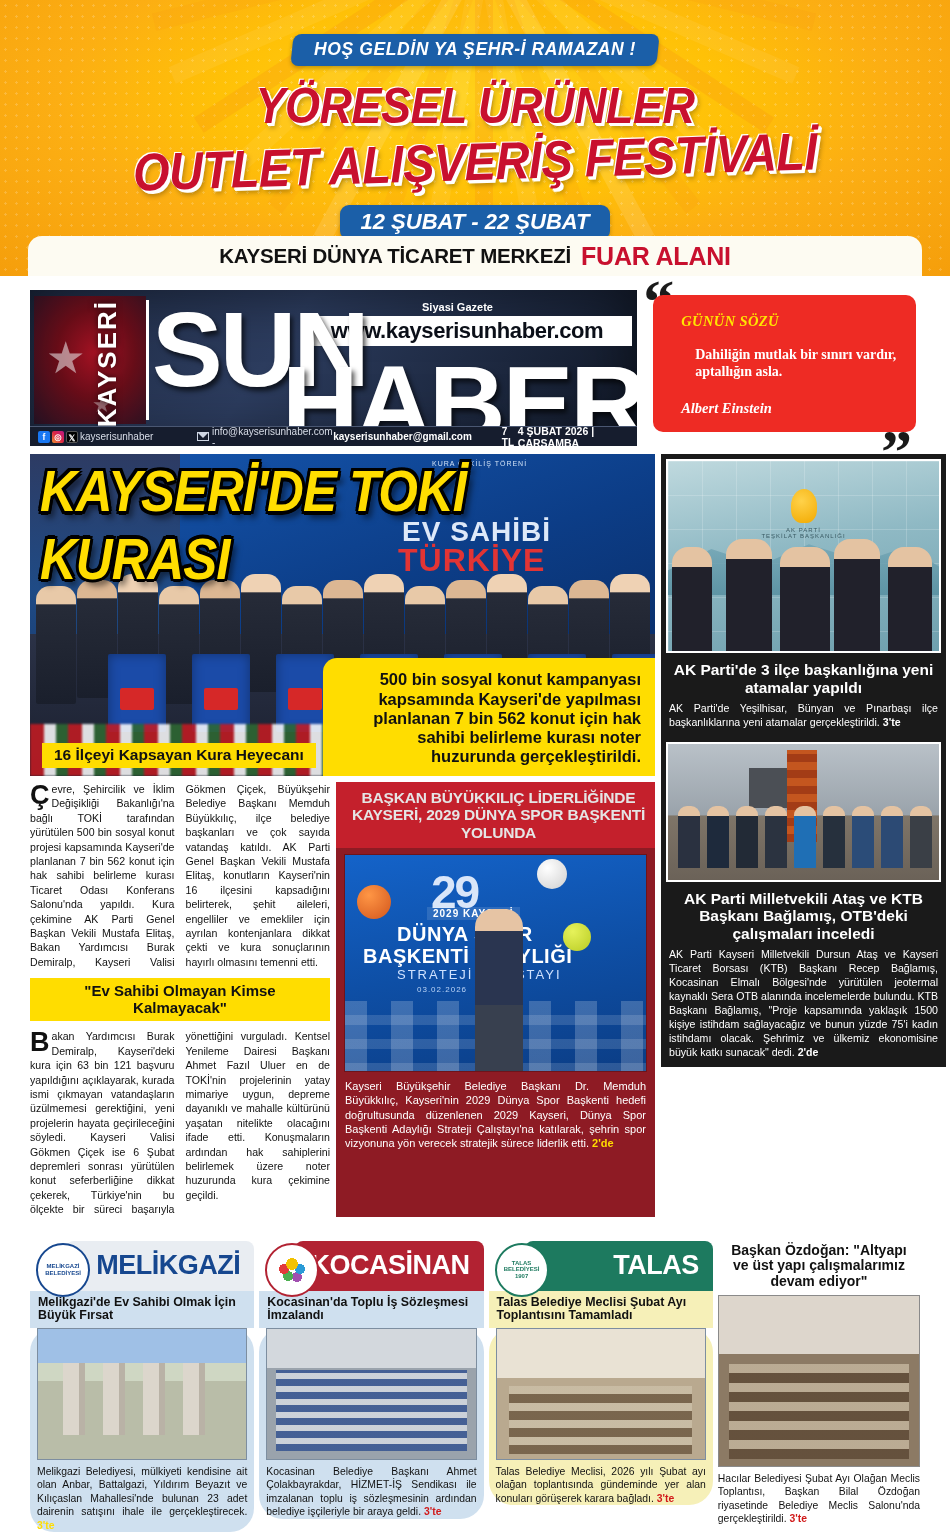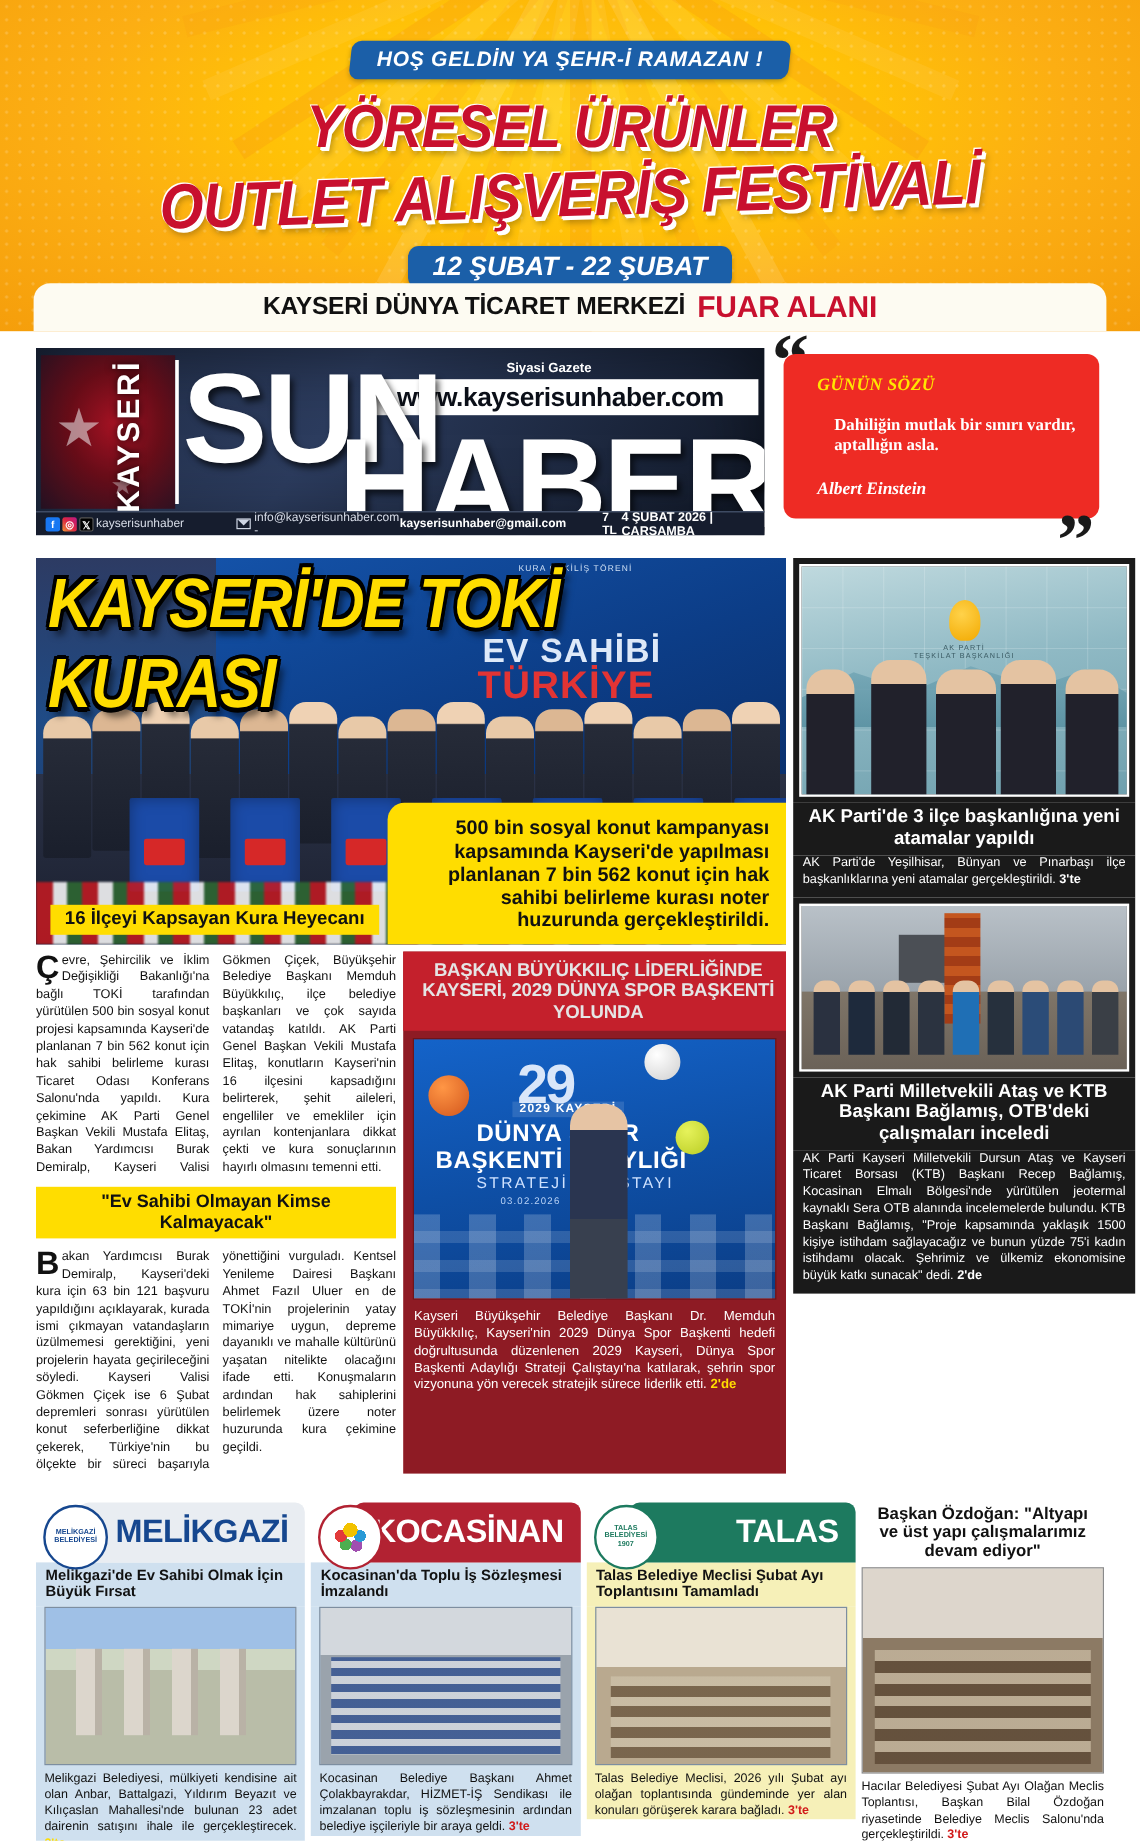--- a/index.html
+++ b/index.html
@@ -164,21 +164,21 @@
     padding-top: 18px;
     padding-left: 28px;
   }
   .q-mark-tl { position:absolute; left:0px; top:-4px; font-size:62px; line-height:.72; color:#1a1a1a; font-weight:bold; font-family:"Liberation Serif",serif; }
   .q-mark-br { position:absolute; right:8px; bottom:-28px; font-size:62px; line-height:.72; color:#1a1a1a; font-weight:bold; font-family:"Liberation Serif",serif; }
   .q-title { color:#ffe600; font-size:14.5px; font-weight:bold; font-style:italic; font-family:"Liberation Serif",serif; letter-spacing:.4px; }
   .q-text { color:#ffffff; font-size:14px; font-weight:bold; font-family:"Liberation Serif",serif; margin-top:16px; line-height:1.22; padding:0 14px; }
   .q-author { color:#ffffff; font-size:14.5px; font-weight:bold; font-style:italic; font-family:"Liberation Serif",serif; margin-top:20px; }
 
   
-  .main-grid { display: flex; gap: 6px; margin-top: 19px; }
+  .main-grid { display: flex; gap: 6px; margin-top: 8px; }
   .col-left { width: 625px; }
   .col-right { width: 285px; }
 
   
   .lead-photo {
     position: relative; width: 625px; height: 322px; overflow: hidden;
     background: linear-gradient(180deg,#2d3b63 0%,#1f4b86 42%,#16305c 100%);
   }
   .lp-screen {
     position:absolute; left:150px; top:0; right:0; bottom:38%;
@@ -328,21 +328,21 @@
      background-image: radial-gradient(circle at 50% 38%, #f2c200 0 6px, transparent 6px),
                        radial-gradient(circle at 34% 48%, #e23a3a 0 5px, transparent 5px),
                        radial-gradient(circle at 66% 48%, #2a9ad6 0 5px, transparent 5px),
                        radial-gradient(circle at 42% 62%, #4caf50 0 5px, transparent 5px),
                        radial-gradient(circle at 60% 64%, #a14fb0 0 5px, transparent 5px); }
   .mh-logo.talas { background:#ffffff; border:2px solid #1d7a5f; color:#1d7a5f; }
   .muni-sub { font-size:12.4px; font-weight:bold; color:#111; padding:5px 7px 5px 8px; line-height:1.1; }
   .muni-sub.melikgazi { background:#cfe0ef; }
   .muni-sub.kocasinan { background:#cfe0ef; }
   .muni-sub.talas { background:#f6f0b8; }
-  .muni-pad { padding: 0 7px 0 7px; }
+  .muni-pad { padding: 0 7px 0 7px; border-radius: 24px; }
   .muni-pad.melikgazi { background:#cfe0ef; }
   .muni-pad.kocasinan { background:#cfe0ef; }
   .muni-pad.talas { background:#f6f0b8; }
   .muni-photo { height: 132px; border:1px solid #7d8ea0; position: relative; overflow:hidden; }
   .ph-melik { background: linear-gradient(180deg,#9fc0e6 0 26%, #cfd7c3 26% 40%, #b9bda8 40% 100%); }
   .ph-melik:after { content:""; position:absolute; left:12%; bottom:18%; width:76%; height:56%;
      background: repeating-linear-gradient(90deg, #dcd6cc 0 16px, #b9b2a6 16px 22px, transparent 22px 40px); }
   .ph-koca { background: linear-gradient(180deg,#d3d8dd 0 30%, #9aa3ac 30% 100%); }
   .ph-koca:after { content:""; position:absolute; left:4%; bottom:6%; width:92%; height:62%;
      background: repeating-linear-gradient(0deg, #2f4f8f 0 7px, #d8dde4 7px 13px); opacity:.8; }

